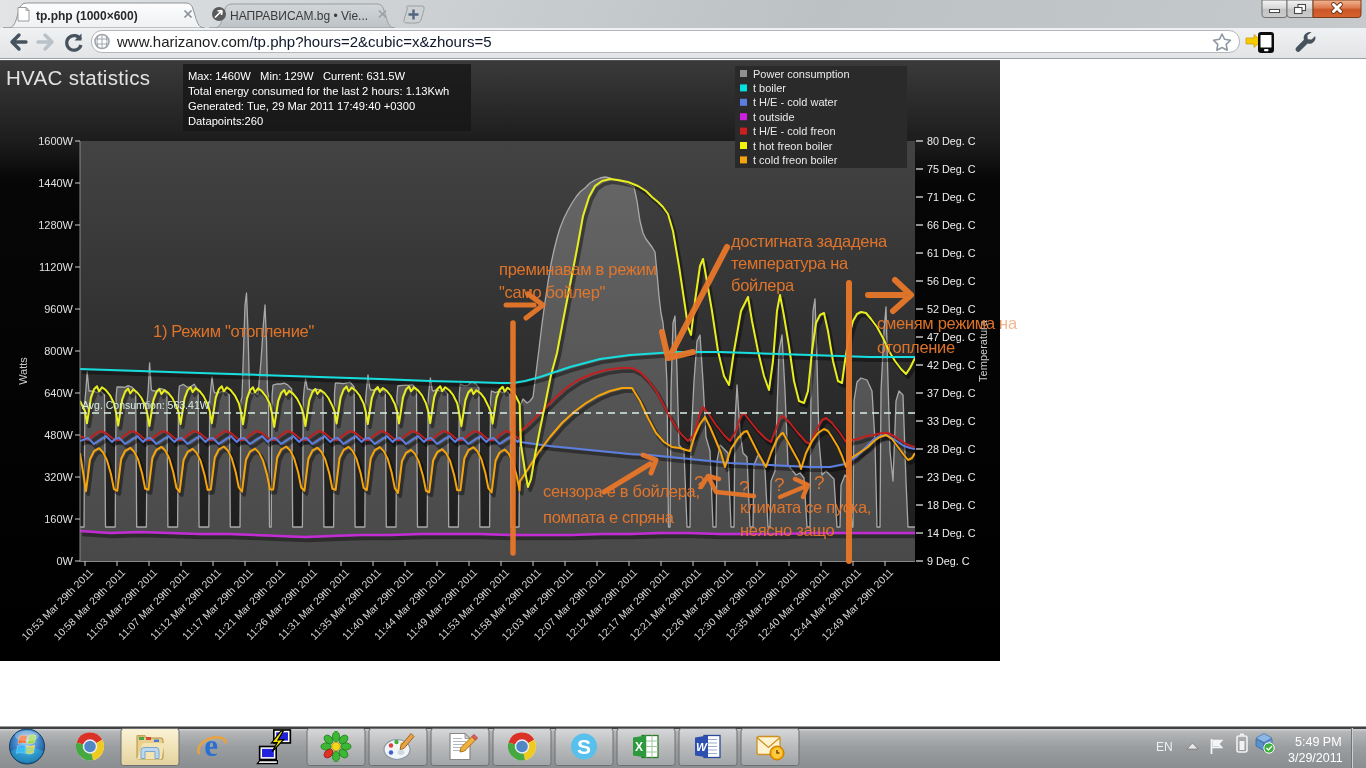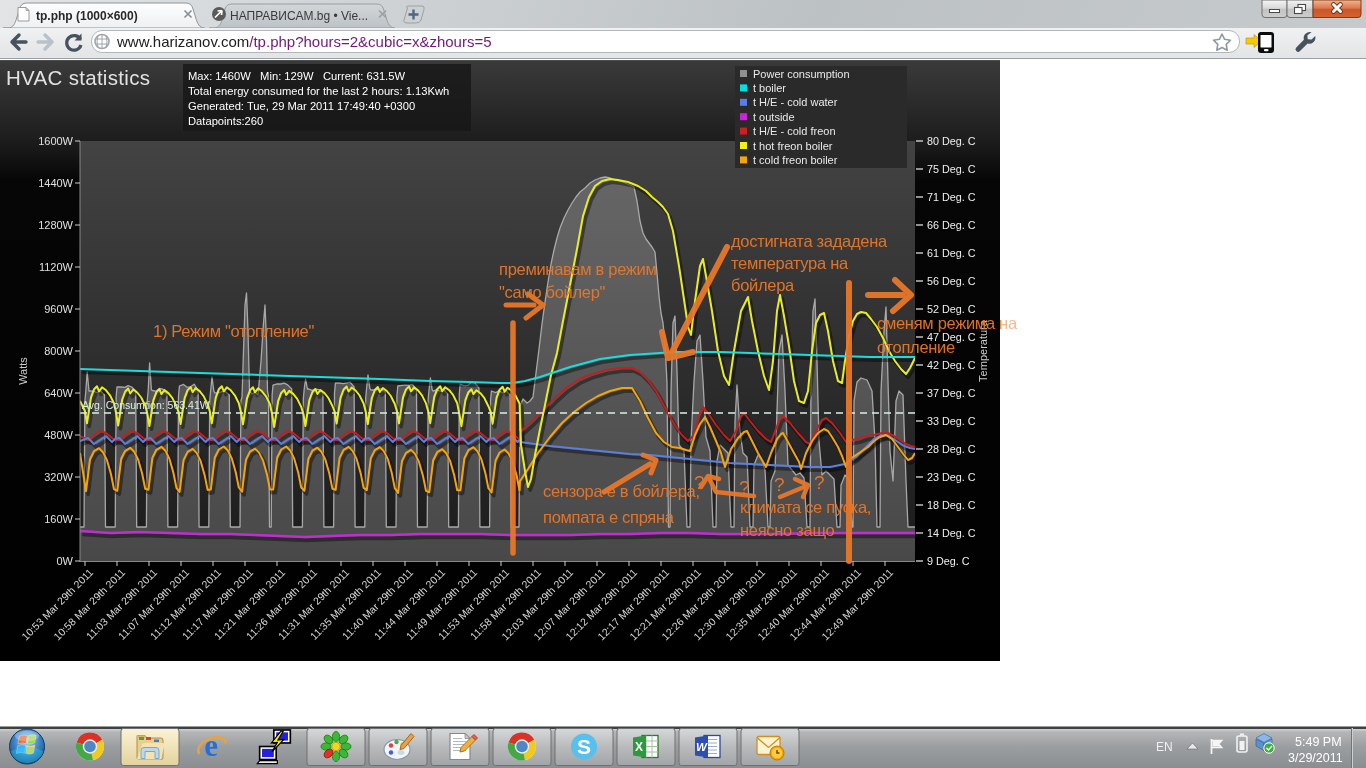--- a/index.html
+++ b/index.html
@@ -4,21 +4,21 @@
 *{margin:0;padding:0;box-sizing:border-box}
 html,body{width:1366px;height:768px;overflow:hidden;font-family:"Liberation Sans",sans-serif;background:#fff}
 #stage{position:relative;width:1366px;height:768px}
 #tabstrip{position:absolute;left:0;top:0;width:1366px;height:28px;
  background:linear-gradient(115deg,#e2e4e6 0%,#cdd1d3 30%,#bcc1c4 60%,#c6cacc 100%)}
 #toolbar{position:absolute;left:0;top:28px;width:1366px;height:31px;
  background:linear-gradient(#f0f1f2,#e2e4e6);border-bottom:1px solid #9aa0a5}
 #urlbar{position:absolute;left:91px;top:30px;width:1149px;height:23px;background:#fff;
  border:1px solid #b3b7bb;border-radius:11px}
 #urltext{position:absolute;left:117px;top:33px;font-size:15px;color:#202020;white-space:nowrap}
-#urltext span{color:#701a75}
+#urltext span{color:#0f172a}
 #content{position:absolute;left:0;top:60px;width:1366px;height:667px;background:#fff}
 </style></head>
 <body>
 <div id="stage">
 <div id="tabstrip"></div>
 <div id="toolbar"></div>
 <div id="urlbar"></div>
 <div id="content"></div>
 <div style="position:absolute;left:0;top:60px;width:1000px;height:1px;background:#4e4e4e"></div>
 <svg width="1366" height="600" viewBox="0 0 1366 600" style="position:absolute;left:0;top:61px" font-family="Liberation Sans, sans-serif">

